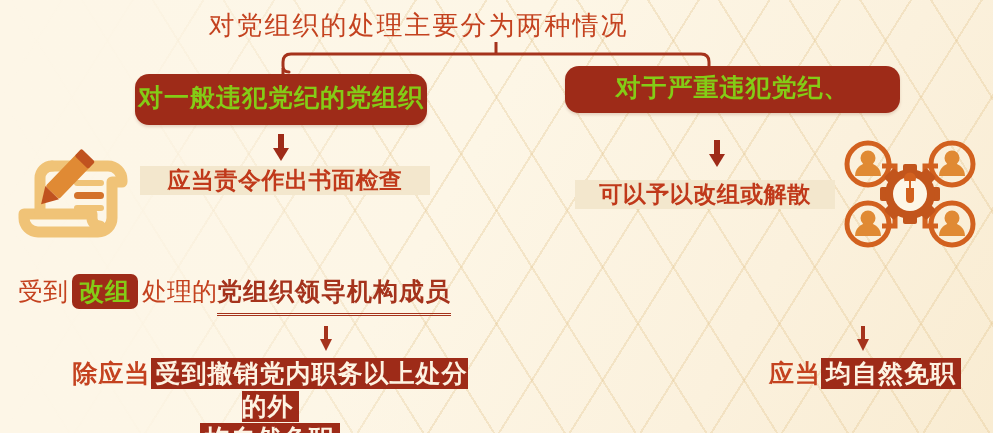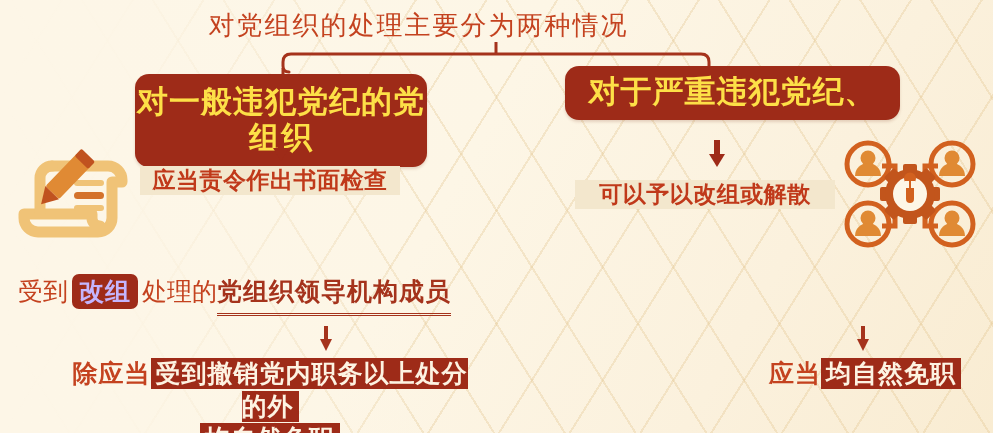--- a/index.html
+++ b/index.html
@@ -32,25 +32,25 @@
     font-size:26px;letter-spacing:2px;
     font-family:"Liberation Serif","DejaVu Serif",serif;
   }
 
   
   #bracket{left:0;top:42px;width:993px;height:48px;}
 
   
   .redbox{
     background:#9e2b18;
-    color:#fde047;
+    color:#84cc16;
     border-radius:14px;
     text-align:center;
     font-weight:bold;
-    font-size:31px;
+    font-size:25px;
     letter-spacing:1px;
     line-height:1.15;
     box-shadow:0 2px 3px rgba(120,50,20,.18);
     font-family:"Liberation Serif","DejaVu Serif",serif;
   }
   #box-left{left:135px;top:74px;width:292px;padding:10px 0 12px;}
   #box-right{left:565px;top:66px;width:325px;padding:8px 5px 10px;}
   #box-right .l2{display:block;}
 
   
@@ -63,34 +63,34 @@
     font-weight:bold;
     font-size:23px;
     letter-spacing:.5px;
     line-height:1.28;
     text-align:center;
     font-family:"Liberation Serif","DejaVu Serif",serif;
     box-decoration-break:clone;
     -webkit-box-decoration-break:clone;
   }
   .lightband span{background:#f3e7cd;padding:1px 6px;}
-  #mid-left{left:140px;top:166px;width:260px;}
+  #mid-left{left:140px;top:166px;width:290px;}
   #mid-right{left:575px;top:180px;width:260px;}
 
   
   #icon-scroll{left:16px;top:142px;}
   #icon-org{left:840px;top:138px;}
 
   
   .sentence{
     font-size:25px;color:#c4421f;white-space:nowrap;
     font-family:"Liberation Serif","DejaVu Serif",serif;
   }
   .badge{
-    display:inline-block;background:#9e2b18;color:#c4b5fd;
+    display:inline-block;background:#9e2b18;color:#84cc16;
     font-weight:bold;border-radius:7px;padding:1px 7px;margin:0 4px;
     letter-spacing:1px;
   }
   .uline{
     font-weight:bold;color:#a5331c;letter-spacing:1px;
     border-bottom:3px double #a5331c;padding-bottom:8px;
   }
   #row-left{left:18px;top:274px;}
   #row-right{left:578px;top:274px;}
 

